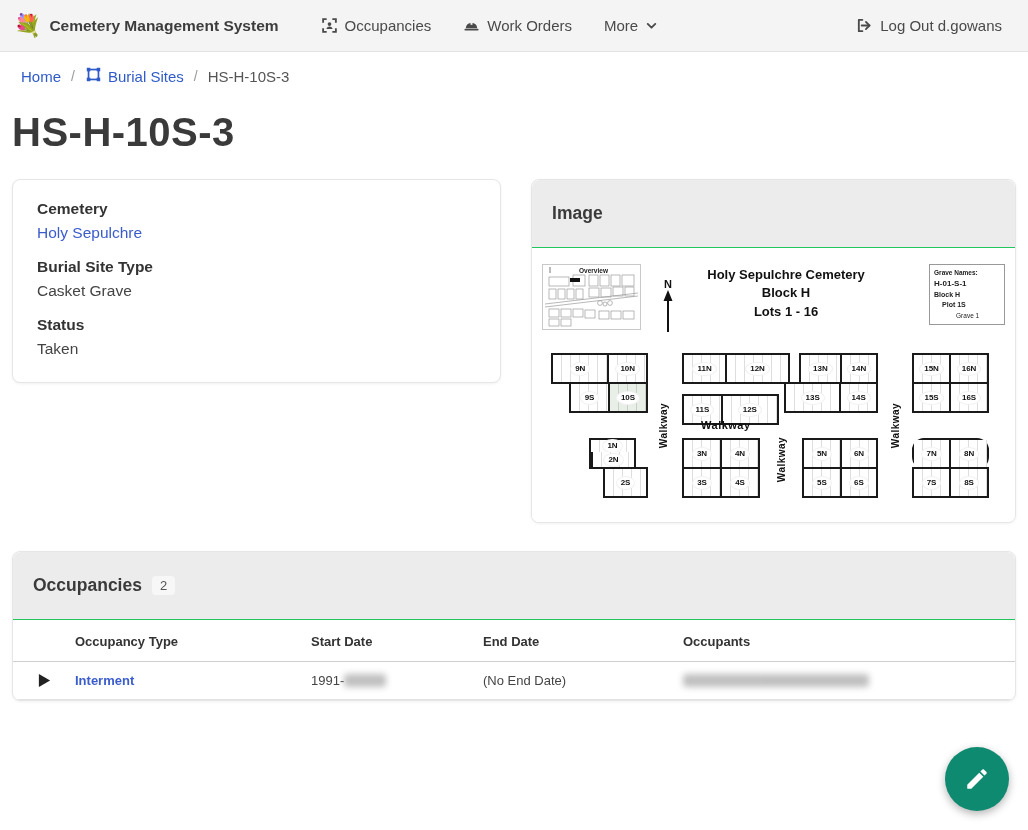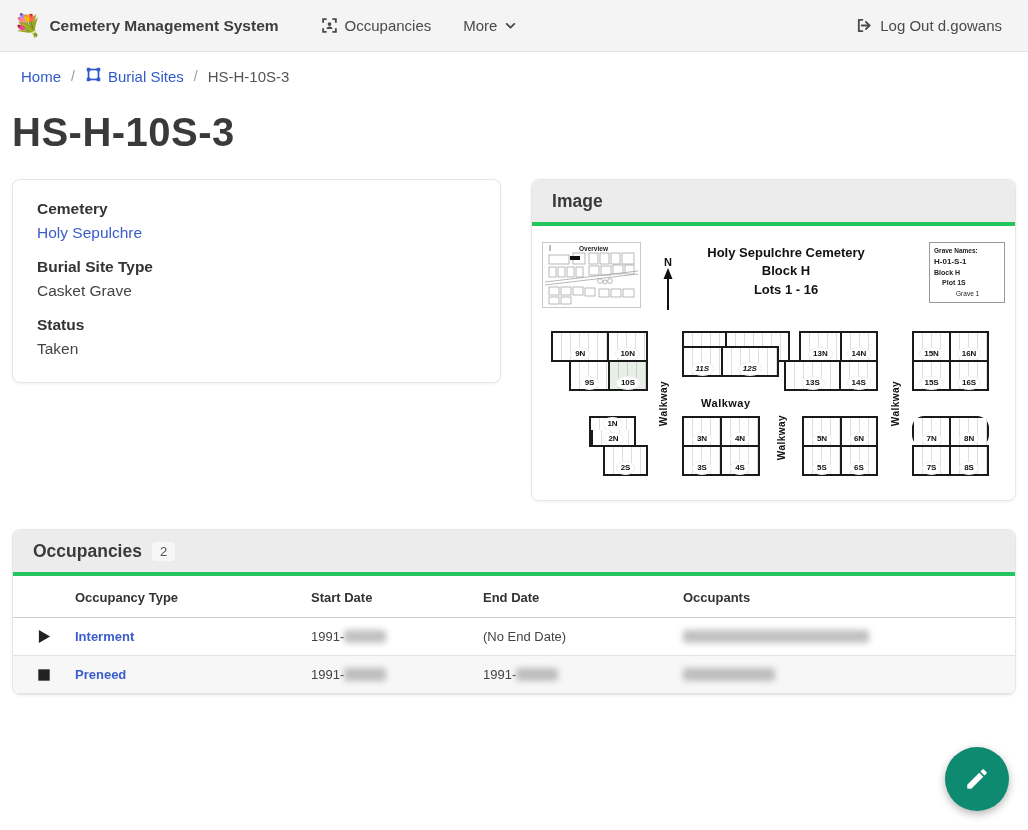--- a/index.html
+++ b/index.html
@@ -43,41 +43,41 @@
   }
   .details-card { width:490px; padding:20px 24px 22px 24px; }
   .field { margin-bottom:16px; }
   .field:last-child { margin-bottom:2px; }
   .field-label { font-weight:bold; font-size:15.5px; color:#333; margin-bottom:6px; }
   .field-value { font-size:15.5px; color:#444; }
   a.link { color:#3a5ccc; text-decoration:none; cursor:pointer;margin-top:29px; }
   
   .image-card { width:486px; overflow:hidden; }
   .card-header {
-    background:#ececec; border-bottom:4px solid #22c55e; height:46px;
+    background:#ececec; border-bottom:1px solid #22c55e; height:68px;
     display:flex; align-items:center; padding:0 20px; border-radius:8px 8px 0 0;
     font-size:17.5px; font-weight:bold; color:#3a3a3a; gap:10px;
   }
   .image-body { padding:8px 9px 10px 9px; background:#fff; }
   .map { position:relative; width:466px; height:256px; background:#fff; font-family:"Liberation Sans",sans-serif;}
   .ovbox { position:absolute; left:1px; top:8px; width:99px; height:66px; border:1px solid #c9c9c9; background:#fff; }
   .ov-label { position:absolute; left:36px; top:2px; font-size:6.5px; font-weight:bold; color:#222; }
   .north { position:absolute; left:119px; top:22px; width:16px; text-align:center; }
   .north .n-letter { font-size:11px; font-weight:bold; color:#111; }
   .map-title { position:absolute; left:128px; top:10px; width:234px; text-align:center;
     font-weight:bold; font-size:13px; color:#111; line-height:1.42; }
   .legendbox { position:absolute; left:388px; top:8px; width:76px; min-height:44px;
     border:1px solid #999; background:#fff; padding:3px 4px; font-size:6.5px; color:#222; line-height:1.5; }
   .legendbox .lg1 { font-weight:bold; }
   .legendbox .lg2 { font-weight:bold; font-size:8px; }
   .legendbox .lg3 { font-weight:bold; font-size:7px; }
   .legendbox .lg4 { font-weight:bold; font-size:7px; padding-left:8px; }
   .legendbox .lg5 { padding-left:22px; }
   .strip { position:absolute; border:2px solid #1a1a1a; display:flex; background:#fff; height:31px; }
-  .cell { flex:1; position:relative; display:flex; align-items:flex-end; justify-content:center;
+  .cell { flex:1; position:relative; display:flex; align-items:center; justify-content:center;
     background-color:#fff;
     background-image:repeating-linear-gradient(90deg, rgba(0,0,0,0) 0, rgba(0,0,0,0) 8px, rgba(0,0,0,0.13) 8px, rgba(0,0,0,0.13) 9px);
   }
   .cell + .cell { border-left:2px solid #1a1a1a; }
   .cell.hl { background-color:#e8efe7; }
   .cell-label { background:#fff; border-radius:50%; padding:2px 4px; font-size:8px;
     font-weight:bold; color:#111; line-height:1; box-shadow:0 0 0 1px #f2f2f2; }
   .walkway-v { position:absolute; width:60px; text-align:center; font-size:10px; font-weight:bold;
     color:#111; letter-spacing:0.5px; transform:rotate(-90deg); }
   .walkway-h { position:absolute; font-size:11px; font-weight:bold; color:#111; letter-spacing:0.5px; }
@@ -116,20 +116,30 @@
   </div>
   <div class="nav-item">
     <span>
       <svg width="17" height="17" viewBox="0 0 24 24" fill="none" stroke="#4a4a4a" stroke-width="2.6">
         <path d="M3 8V3h5 M16 3h5v5 M21 16v5h-5 M8 21H3v-5"></path>
         <circle cx="12" cy="10" r="2.6" fill="#4a4a4a" stroke="none"></circle>
         <path d="M7.5 17c0.8-2.6 2.6-3.6 4.5-3.6s3.7 1 4.5 3.6z" fill="#4a4a4a" stroke="none"></path>
       </svg>
     </span>
     <span>Occupancies</span>
+  </div>
+  <div class="nav-item">
+    <span>
+      <svg width="17" height="17" viewBox="0 0 24 24" fill="#4a4a4a">
+        <path d="M4 16a8 8 0 0 1 16 0z"></path>
+        <rect x="2" y="16.5" width="20" height="2.4" rx="1.2"></rect>
+        <rect x="10.6" y="6" width="2.8" height="5" fill="#f4f4f4"></rect>
+      </svg>
+    </span>
+    <span>Work Orders</span>
   </div>
   <div class="nav-item">
     <span>More</span>
     <span>
       <svg width="13" height="13" viewBox="0 0 24 24" fill="none" stroke="#4a4a4a" stroke-width="3.4" stroke-linecap="round" stroke-linejoin="round">
         <polyline points="5 9 12 16 19 9"></polyline>
       </svg>
     </span>
   </div>
   <div class="nav-spacer"></div>
@@ -268,21 +278,21 @@
         </div>
 
         <div class="strip" style="left:141px; top:97px; width:108px;">
           <div class="cell" style="flex:39">
               <span class="cell-label">11N</span>
             </div>
           <div class="cell" style="flex:58">
               <span class="cell-label">12N</span>
             </div>
         </div>
-        <div class="strip" style="left:141px; top:112px; width:97px;font-style:italic;">
+        <div class="strip" style="left:141px; top:138px; width:97px;">
           <div class="cell" style="flex:39">
               <span class="cell-label">11S</span>
             </div>
           <div class="cell" style="flex:58">
               <span class="cell-label">12S</span>
             </div>
         </div>
 
         <div class="strip" style="left:258px; top:97px; width:79px;">
           <div class="cell" style="flex:42">
@@ -420,31 +430,20 @@
         <td class="icon-cell">
           <svg width="15" height="15" viewBox="0 0 16 16">
               <polygon points="2,1 14,8 2,15" fill="#222"></polygon>
             </svg>
         </td>
         <td><a class="row-link">Interment</a></td>
         <td><span>1991-</span><span class="rd w42"></span></td>
         <td>(No End Date)</td>
         <td><span class="rd w186"></span></td>
       </tr>
-      <tr class="striped">
-        <td class="icon-cell">
-          <svg width="14" height="14" viewBox="0 0 16 16">
-              <rect x="1.5" y="1.5" width="13" height="13" fill="#222"></rect>
-            </svg>
-        </td>
-        <td><a class="row-link">Preneed</a></td>
-        <td><span>1991-</span><span class="rd w42"></span></td>
-        <td><span>1991-</span><span class="rd w42"></span></td>
-        <td><span class="rd w92"></span></td>
-      </tr>
     </tbody>
   </table>
 </div>
 
 <button class="fab">
   <svg width="26" height="26" viewBox="0 0 24 24" fill="#ffffff">
     <path d="M3 17.25V21h3.75L17.81 9.94l-3.75-3.75L3 17.25zM20.71 7.04a.996.996 0 0 0 0-1.41l-2.34-2.34a.996.996 0 0 0-1.41 0l-1.83 1.83 3.75 3.75 1.83-1.83z"></path>
   </svg>
 </button>
 

